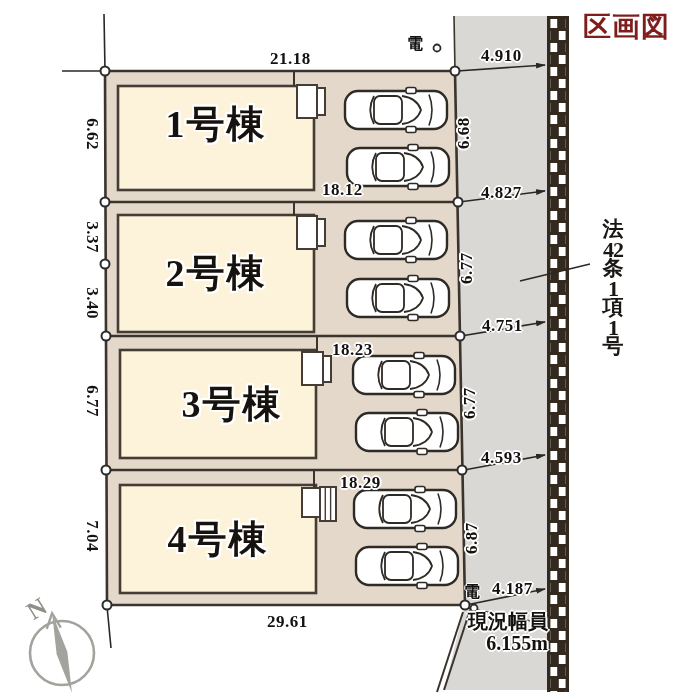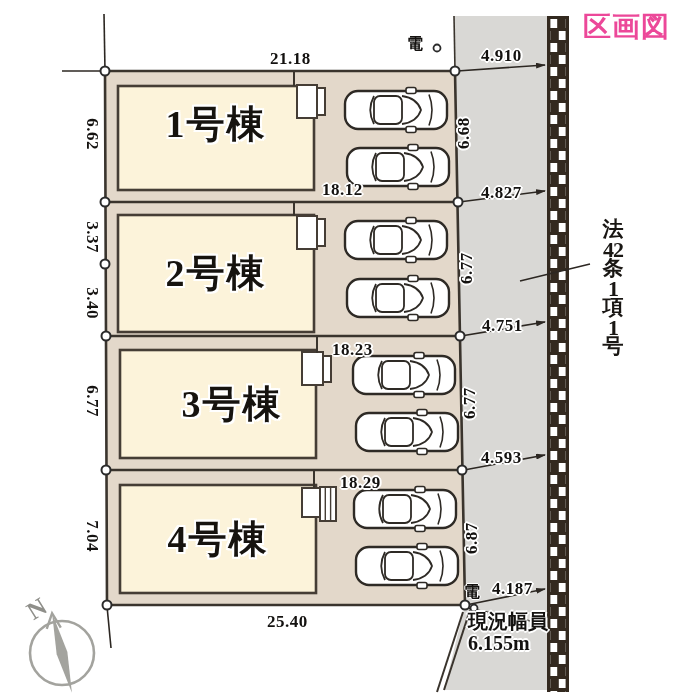--- a/index.html
+++ b/index.html
@@ -17,36 +17,37 @@
   .dim.vl{transform:translate(-50%,-50%) rotate(90deg);transform-origin:center;}
   .dim.vr{transform:translate(-50%,-50%) rotate(-90deg);transform-origin:center;}
   .bldg-label{
     position:absolute;transform:translate(-50%,-50%);font-size:38px;font-weight:700;
     letter-spacing:2px;white-space:nowrap;color:#16130f;
     text-shadow:-2px 0 0 #fff,2px 0 0 #fff,0 -2px 0 #fff,0 2px 0 #fff,
                 -2px -2px 0 #fff,2px 2px 0 #fff,-2px 2px 0 #fff,2px -2px 0 #fff;
   }
   .title{
     position:absolute;left:583px;top:8px;font-family:"Liberation Sans","DejaVu Sans",sans-serif;
-    font-size:28px;font-weight:900;letter-spacing:1px;color:#ec4899;white-space:nowrap;
+    font-size:28px;font-weight:900;letter-spacing:1px;color:#7f1d1d;white-space:nowrap;
   }
   .law{
     position:absolute;left:594px;top:220px;width:38px;display:flex;flex-direction:column;
     align-items:center;font-size:21px;font-weight:700;color:#191613;line-height:19.5px;
   }
   .law .num{font-size:22px;letter-spacing:-1px;}
   .pole{
     position:absolute;font-size:16px;font-weight:700;color:#141210;white-space:nowrap;
     text-shadow:-1px 0 0 #fff,1px 0 0 #fff,0 -1px 0 #fff,0 1px 0 #fff;
   }
   .roadnote{
     position:absolute;left:468px;top:610px;font-size:20px;font-weight:700;line-height:22px;
     color:#141210;white-space:nowrap;
     text-shadow:-2px 0 0 #fff,2px 0 0 #fff,0 -2px 0 #fff,0 2px 0 #fff,
                 -1px -1px 0 #fff,1px 1px 0 #fff;
+    text-align:right;
   }
   .north{
     position:absolute;left:28px;top:595px;font-size:25px;font-weight:700;color:#8f8f8a;
     transform:rotate(-32deg);
   }
 </style>
 </head>
 <body>
 
 <div class="canvas">
@@ -188,21 +189,21 @@
 
   <div class="bldg-label" style="left:216px;top:124px;">1号棟</div>
   <div class="bldg-label" style="left:216px;top:273px;">2号棟</div>
   <div class="bldg-label" style="left:232px;top:404px;">3号棟</div>
   <div class="bldg-label" style="left:218px;top:539px;">4号棟</div>
 
   <div class="dim" style="left:270px;top:49px;">21.18</div>
   <div class="dim" style="left:322px;top:180px;">18.12</div>
   <div class="dim" style="left:332px;top:340px;">18.23</div>
   <div class="dim" style="left:340px;top:473px;">18.29</div>
-  <div class="dim" style="left:267px;top:612px;">25.40</div>
+  <div class="dim" style="left:267px;top:612px;">29.61</div>
 
   <div class="dim" style="left:481px;top:46px;text-align:right;">4.910</div>
   <div class="dim" style="left:481px;top:183px;">4.827</div>
   <div class="dim" style="left:482px;top:316px;">4.751</div>
   <div class="dim" style="left:481px;top:448px;">4.593</div>
   <div class="dim" style="left:492px;top:579px;">4.187</div>
 
   <div class="dim vl" style="left:92px;top:134px;">6.62</div>
   <div class="dim vl" style="left:92px;top:237px;">3.37</div>
   <div class="dim vl" style="left:92px;top:303px;">3.40</div>

